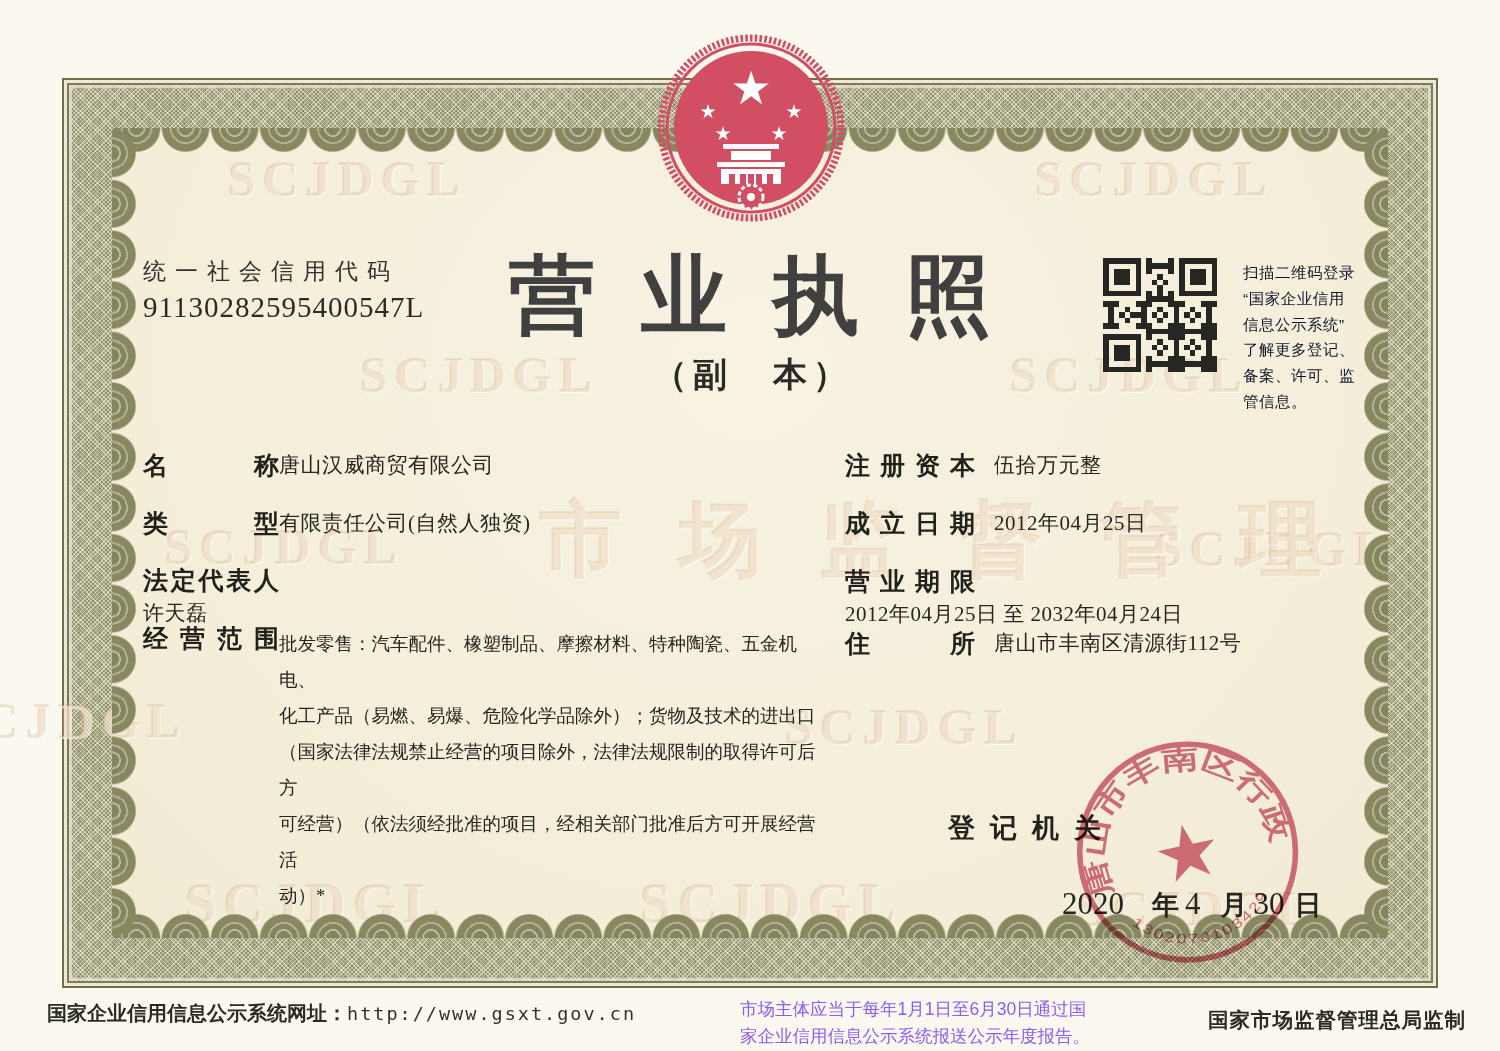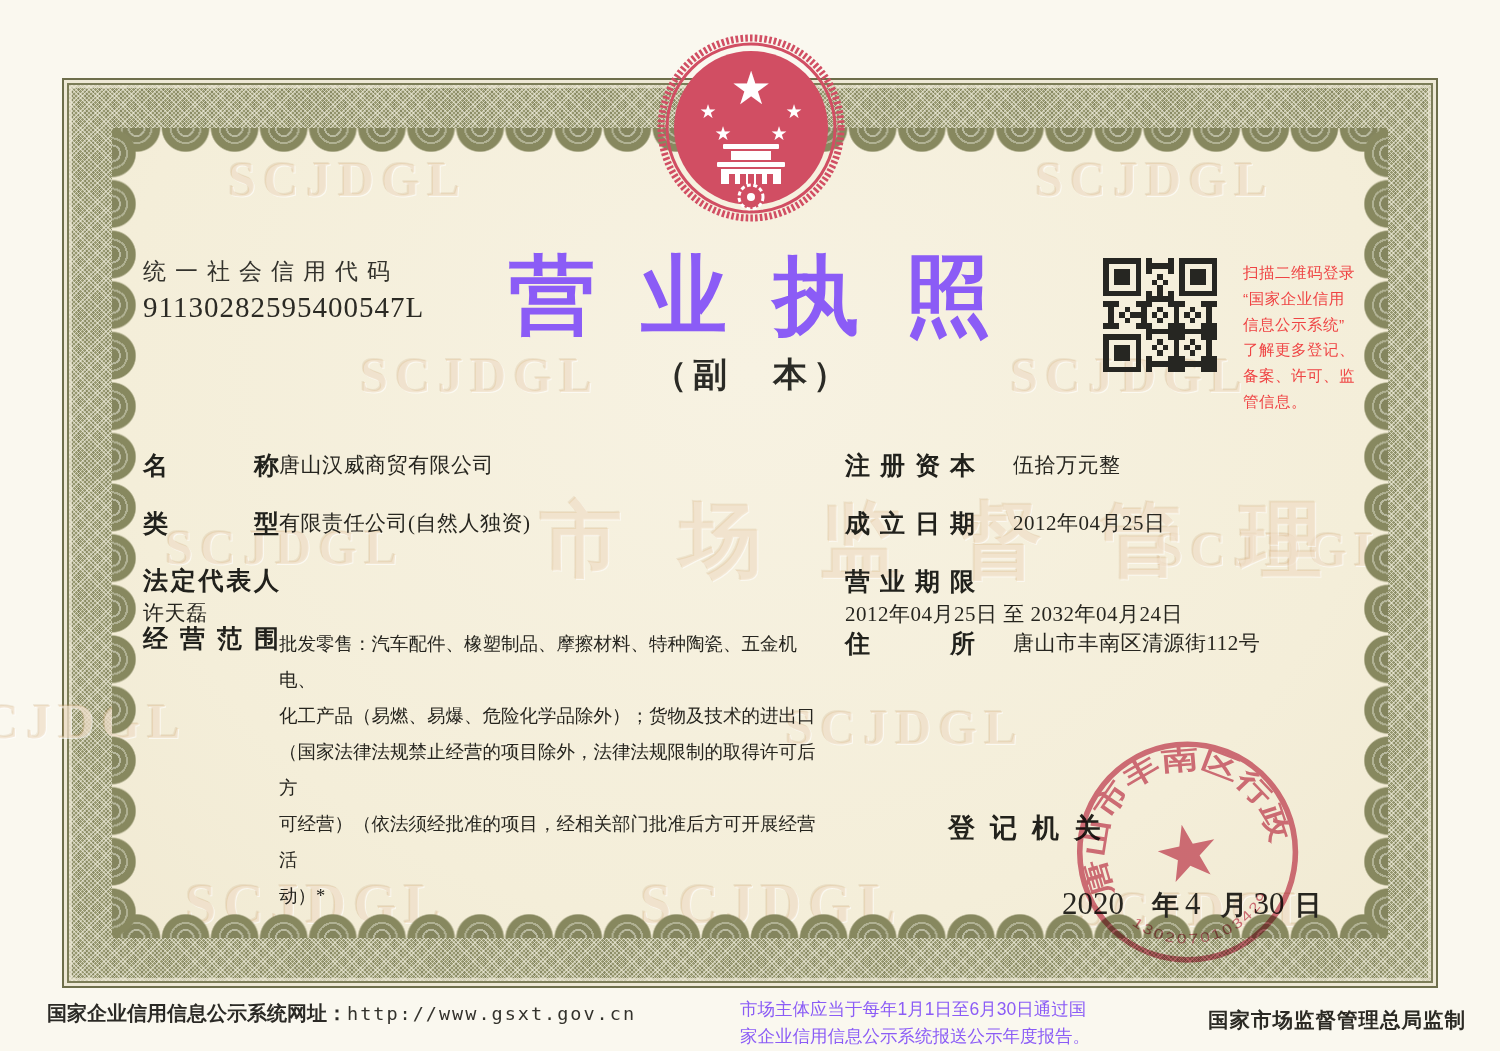--- a/index.html
+++ b/index.html
@@ -60,44 +60,44 @@
     pointer-events:none;
   }
 
   
   .credit{position:absolute;left:143px;top:256px;z-index:4;color:#2e2d28;}
   .credit .lab{font-size:23px;letter-spacing:9px;color:#33322c;}
   .credit .code{font-family:"Liberation Serif",serif;font-size:29px;letter-spacing:1px;margin-top:4px;color:#2b2a24;text-align:right;}
   .title{
     position:absolute;left:0;right:0;top:238px;z-index:4;text-align:center;
     font-size:86px;font-weight:900;letter-spacing:46px;padding-left:46px;
-    color:#8b5cf6;font-family:"Liberation Sans",sans-serif;
+    color:#404040;font-family:"Liberation Sans",sans-serif;
   }
   .subtitle{
     position:absolute;left:0;right:0;top:352px;z-index:4;text-align:center;
     font-size:34px;letter-spacing:6px;padding-left:6px;color:#2b2b26;font-weight:600;
   }
   .emblem{position:absolute;left:657px;top:32px;z-index:6;}
 
   
   .qr{position:absolute;left:1101px;top:258px;width:118px;height:114px;z-index:4;}
   .qr svg{width:100%;height:100%;}
   .qr-caption{
     position:absolute;left:1243px;top:260px;width:150px;z-index:4;
-    font-size:15.5px;line-height:25.8px;color:#ef4444;letter-spacing:.5px;
+    font-size:15.5px;line-height:25.8px;color:#0f172a;letter-spacing:.5px;
   }
 
   
   .row{position:absolute;display:flex;z-index:4;align-items:flex-start;}
   .flabel{
     font-size:25px;font-weight:700;color:#21211c;
     text-align:justify;text-align-last:justify;flex:none;
   }
   .row.l .flabel{width:136px;margin-right:0;}
-  .row.r .flabel{width:130px;margin-right:38px;}
+  .row.r .flabel{width:130px;margin-right:19px;}
   .fvalue{
     font-family:"Liberation Serif",serif;
     font-size:21px;color:#26251f;padding-top:2px;letter-spacing:.5px;white-space:pre-line;
   }
   .fvalue.scope{font-size:18.5px;line-height:36px;width:545px;padding-top:4px;letter-spacing:0;}
 
   
   .regorg{
     position:absolute;left:948px;top:810px;z-index:4;
     font-size:27px;font-weight:700;letter-spacing:15px;color:#23221c;

